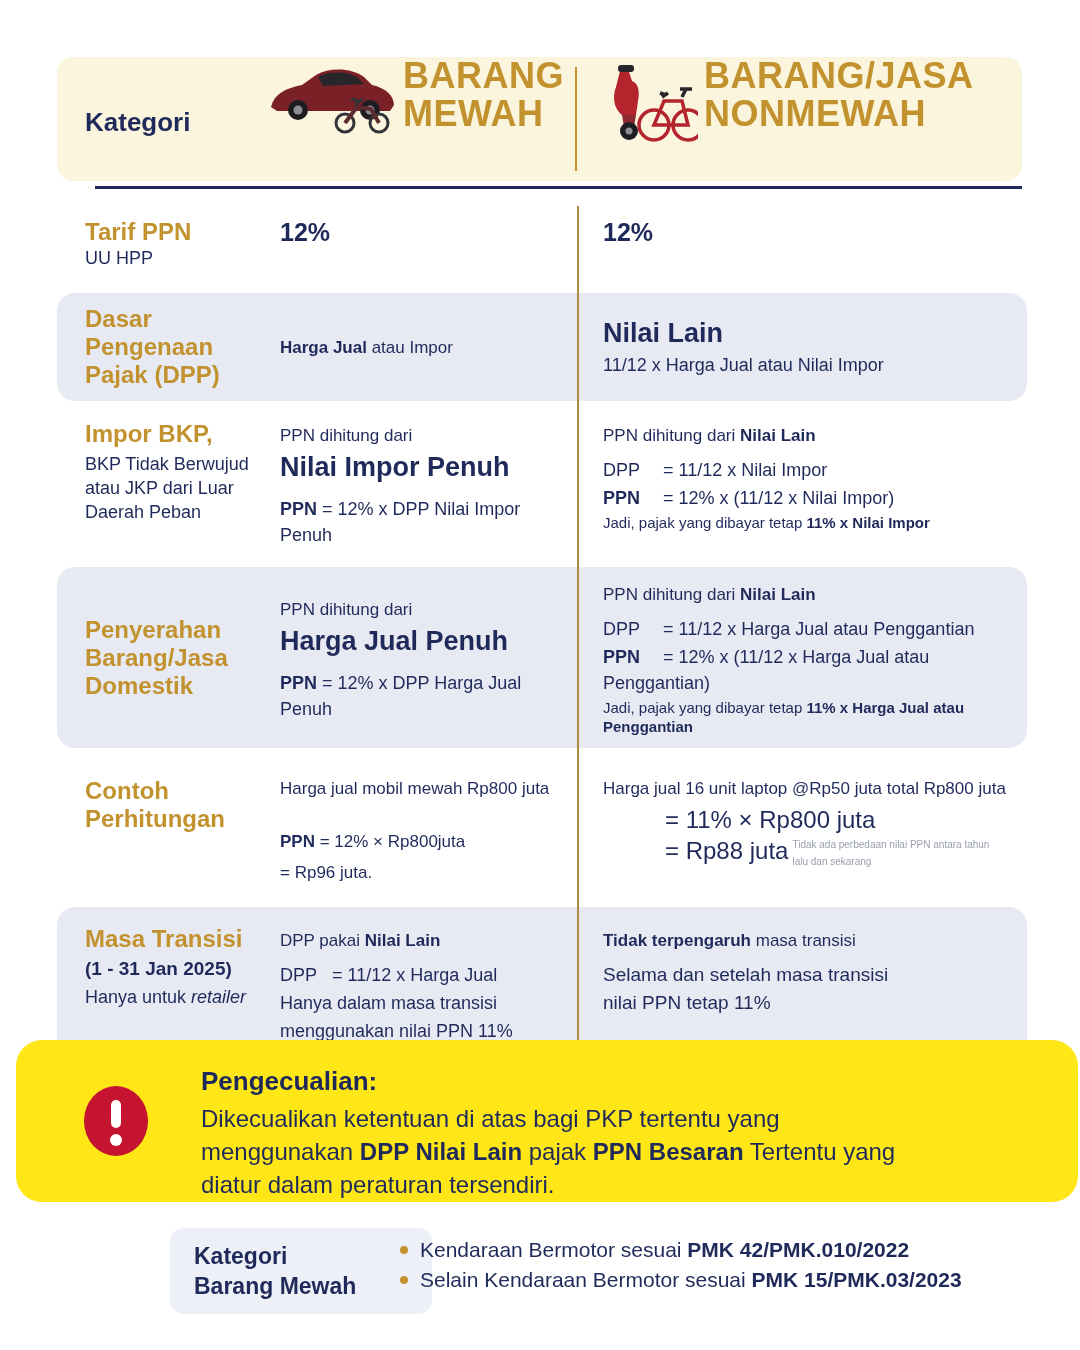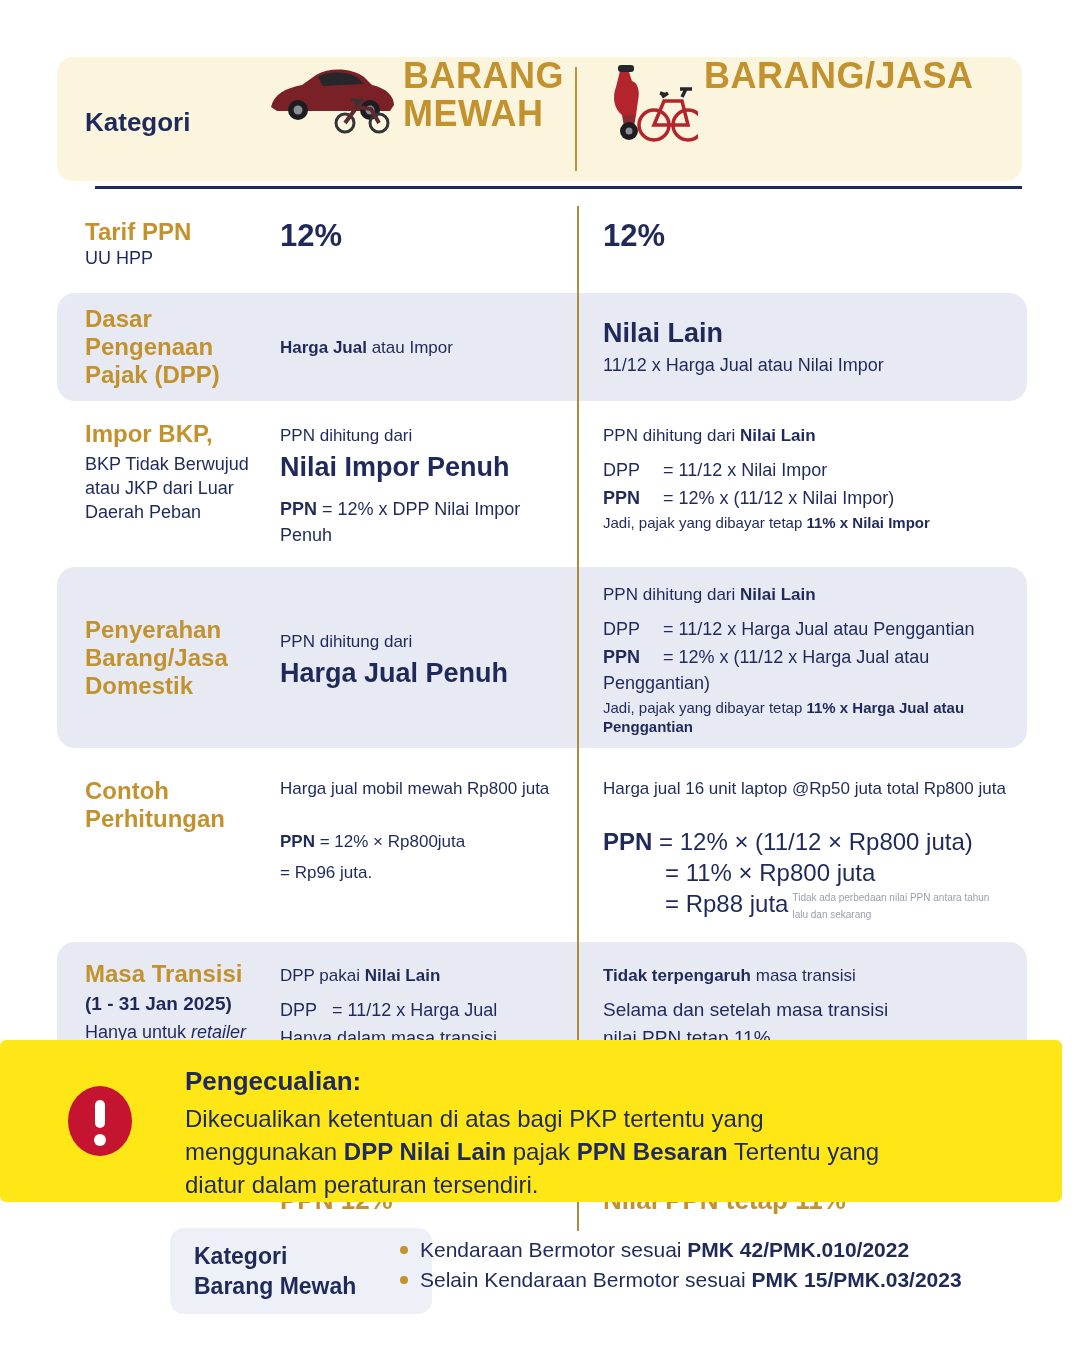--- a/index.html
+++ b/index.html
@@ -51,41 +51,41 @@
   .row{
     display:grid;grid-template-columns:195px 295px 1fr;
     padding:12px 18px 12px 28px;border-radius:18px;margin-bottom:7px;
   }
   .row.gray{background:var(--rowbg);}
   .row.center{align-items:center;}
   .cell3{padding-left:28px;}
   .lbl{font-size:24px;line-height:28px;font-weight:700;color:var(--gold);}
   .lbl-sub{font-size:18px;line-height:24px;color:var(--navy);margin-top:4px;}
   .lbl-sub.bold{font-weight:700;font-size:19px;}
-  .val-big{font-size:31px;font-weight:700;color:var(--navy);}
+  .val-big{font-size:25px;font-weight:700;color:var(--navy);}
   .main{font-size:17px;line-height:31px;color:var(--navy);}
   .big{font-size:27px;line-height:33px;font-weight:700;color:var(--navy);}
   .form{font-size:18px;line-height:26px;color:var(--navy);margin-top:2px;}
   .form .flabel{display:inline-block;width:60px;}
   .note{font-size:15px;line-height:19px;color:var(--navy);margin-top:2px;}
   .gap-top{margin-top:12px;}
   .gold-big{font-size:26px;line-height:32px;font-weight:700;color:var(--gold);}
   .indent{padding-left:62px;}
   .tiny{
     display:inline-block;font-size:10px;line-height:17px;color:var(--graytxt);
     width:210px;vertical-align:middle;margin-left:4px;font-weight:400;
   }
   
   .sg-r{font-weight:inherit;}
   .sg-b{font-weight:700;color:var(--navy);}
   .sg-i{font-style:italic;}
   
   .exception{
-    position:absolute;left:0;top:1040px;width:1062px;height:162px;
-    background:var(--yellow);border-radius:6px;
+    position:absolute;left:16px;top:1040px;width:1062px;height:162px;
+    background:var(--yellow);border-radius:26px;
   }
   .excl-badge{
     position:absolute;left:68px;top:46px;width:64px;height:70px;border-radius:50%;
     background:var(--red);
   }
   .excl-bar{
     position:absolute;left:27px;top:14px;width:10px;height:28px;border-radius:5px;background:#ffffff;
   }
   .excl-dot{
     position:absolute;left:26px;top:48px;width:12px;height:12px;border-radius:50%;background:#ffffff;
@@ -153,20 +153,21 @@
         <circle cx="27" cy="74" r="9" fill="#1d1d21"></circle>
           <circle cx="27" cy="74" r="3.5" fill="#8d8d95"></circle>
         <circle cx="52" cy="68" r="15" fill="none" stroke="#b3242c" stroke-width="3.5"></circle>
         <circle cx="86" cy="68" r="15" fill="none" stroke="#b3242c" stroke-width="3.5"></circle>
         <path d="M52 68 L62 44 L80 44 L86 68 L66 68 Z" fill="none" stroke="#b3242c" stroke-width="3.5"></path>
         <path d="M60 40 L66 36 M58 36 L64 38 M80 40 L84 32 M78 32 L90 32" stroke="#26262b" stroke-width="3.5"></path>
       </svg>
     </span>
     <div class="head-title">
       <div>BARANG/JASA</div>
+      <div>NONMEWAH</div>
     </div>
   </div>
 </div>
 
 <div class="header-rule"></div>
 
 <div class="table">
   <div class="table-divider"></div>
 
   <div class="row" style="padding-top:16px;padding-bottom:16px;">
@@ -207,20 +208,21 @@
       </div>
       <div class="note"><span class="sg-r">Jadi, pajak yang dibayar tetap </span><span class="sg-b">11% x Nilai Impor</span></div>
     </div>
   </div>
 
   <div class="row gray center" style="min-height:128px;">
     <div class="lbl">Penyerahan Barang/Jasa Domestik</div>
     <div>
       <div class="main">PPN dihitung dari</div>
       <div class="big">Harga Jual Penuh</div>
+      <div class="form gap-top"><span class="sg-b">PPN</span><span class="sg-r"> = 12% x DPP Harga Jual Penuh</span></div>
     </div>
     <div class="cell3">
       <div class="main"><span class="sg-r">PPN dihitung dari </span><span class="sg-b">Nilai Lain</span></div>
       <div class="form" style="margin-top:6px;">
         <span class="flabel">DPP</span><span>=  11/12 x Harga Jual atau Penggantian</span>
       </div>
       <div class="form">
         <span class="flabel sg-b">PPN</span><span>=  12%  x (11/12 x Harga Jual atau Penggantian)</span>
       </div>
       <div class="note"><span class="sg-r">Jadi, pajak yang dibayar tetap </span><span class="sg-b">11% x Harga Jual atau Penggantian</span></div>
@@ -229,21 +231,20 @@
 
   <div class="row" style="padding-top:18px;">
     <div class="lbl" style="padding-top:4px;">Contoh Perhitungan</div>
     <div style="padding-right:20px;">
       <div class="main">Harga jual mobil mewah Rp800 juta</div>
       <div class="main" style="margin-top:22px;"><span class="sg-b">PPN</span><span class="sg-r"> = 12% × Rp800juta</span></div>
       <div class="main">= Rp96 juta.</div>
     </div>
     <div class="cell3">
       <div class="main">Harga jual 16 unit laptop @Rp50 juta total Rp800 juta</div>
-      <div class="main" style="margin-top:22px;font-size:24px;"><span class="sg-b">PPN</span><span class="sg-r">  = 12% × (11/12 × Rp800 juta)</span></div>
       <div class="main indent" style="font-size:24px;">= 11% × Rp800 juta</div>
       <div class="main indent" style="font-size:24px;">
         <span>= Rp88 juta</span><span class="tiny">Tidak ada perbedaan nilai PPN antara tahun lalu dan sekarang</span>
       </div>
     </div>
   </div>
 
   <div class="row gray" style="padding-top:18px;padding-bottom:18px;">
     <div>
       <div class="lbl">Masa Transisi</div>

